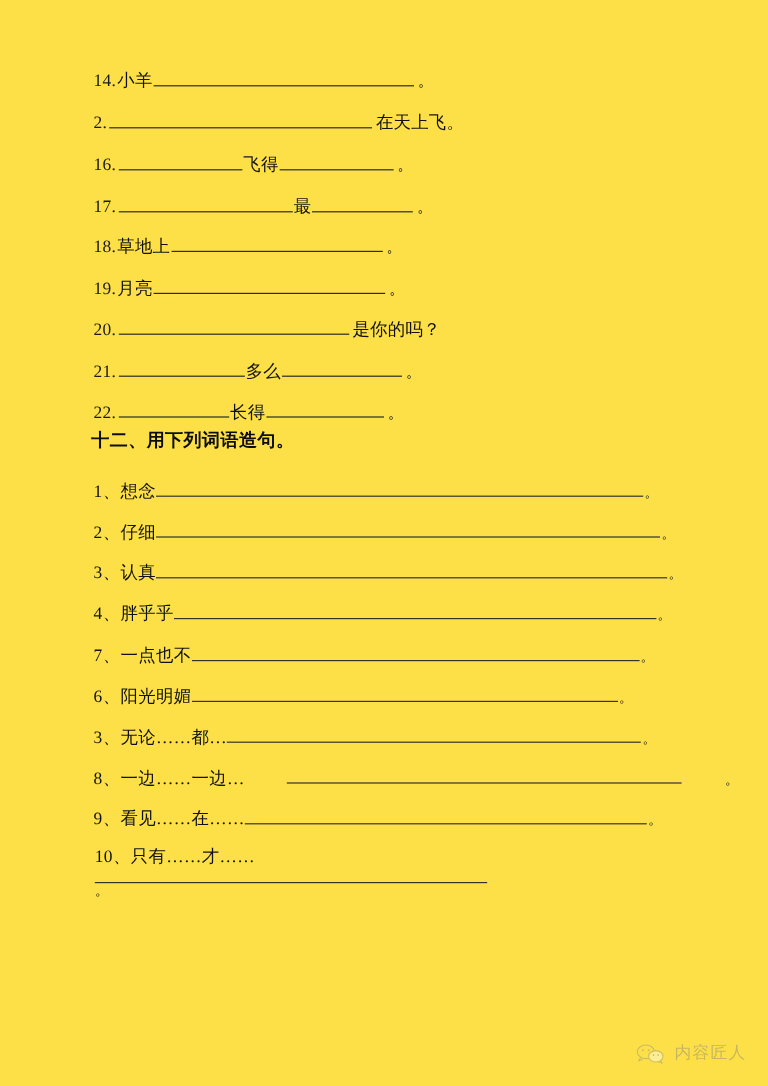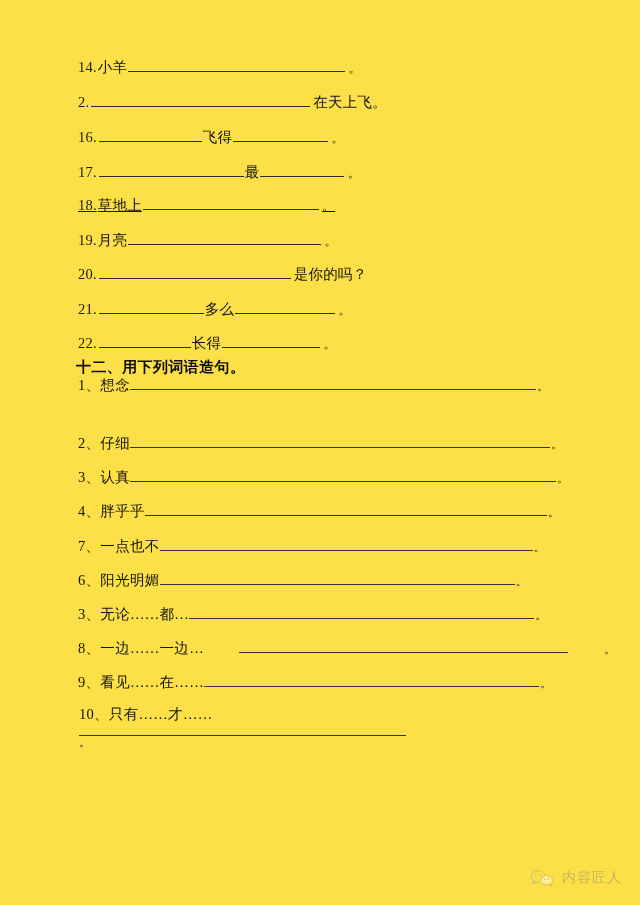--- a/index.html
+++ b/index.html
@@ -152,21 +152,21 @@
     </div>
 
     <div class="ex-line" id="ex3" style="top: 163px;">
       <span class="ex-num">17.</span>
       <span class="blank b3-1" style="width: 145px;"></span>
       <span class="ex-text">最</span>
       <span class="blank b3-2" style="width: 84px;"></span>
       <span class="tail">。</span>
     </div>
 
-    <div class="ex-line" id="ex4" style="top: 196px; text-decoration: underline;">
+    <div class="ex-line" id="ex4" style="top: 196px;">
       <span class="ex-num">18.</span>
       <span class="ex-text">草地上</span>
       <span class="blank b4-1" style="width: 176px;"></span>
       <span class="tail">。</span>
     </div>
 
     <div class="ex-line" id="ex5" style="top: 231px;">
       <span class="ex-num">19.</span>
       <span class="ex-text">月亮</span>
       <span class="blank b5-1" style="width: 193px;"></span>
@@ -194,21 +194,21 @@
       <span class="blank b8-2" style="width: 98px;"></span>
       <span class="tail">。</span>
     </div>
 
   </div>
 
   <div class="section-heading">十二、用下列词语造句。</div>
 
   <div>
 
-    <div class="sm-row" id="sm0" style="top: 376px;">
+    <div class="sm-row" id="sm0" style="top: 400px;">
       <span class="sm-label">1、想念</span>
       <span class="sm-blank s0" style="width: 406px;"></span>
       <span class="sm-period">。</span>
     </div>
 
     <div class="sm-row" id="sm1" style="top: 434px;">
       <span class="sm-label">2、仔细</span>
       <span class="sm-blank s1" style="width: 420px;"></span>
       <span class="sm-period">。</span>
     </div>

